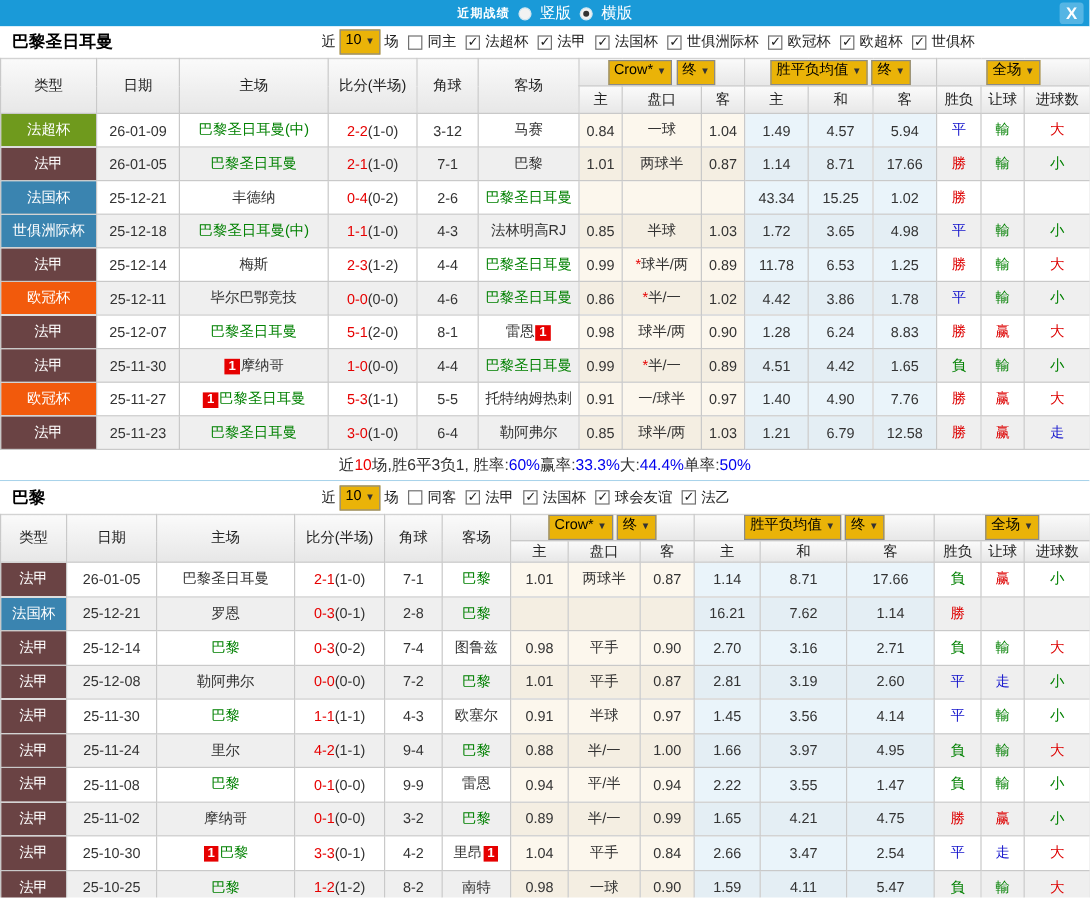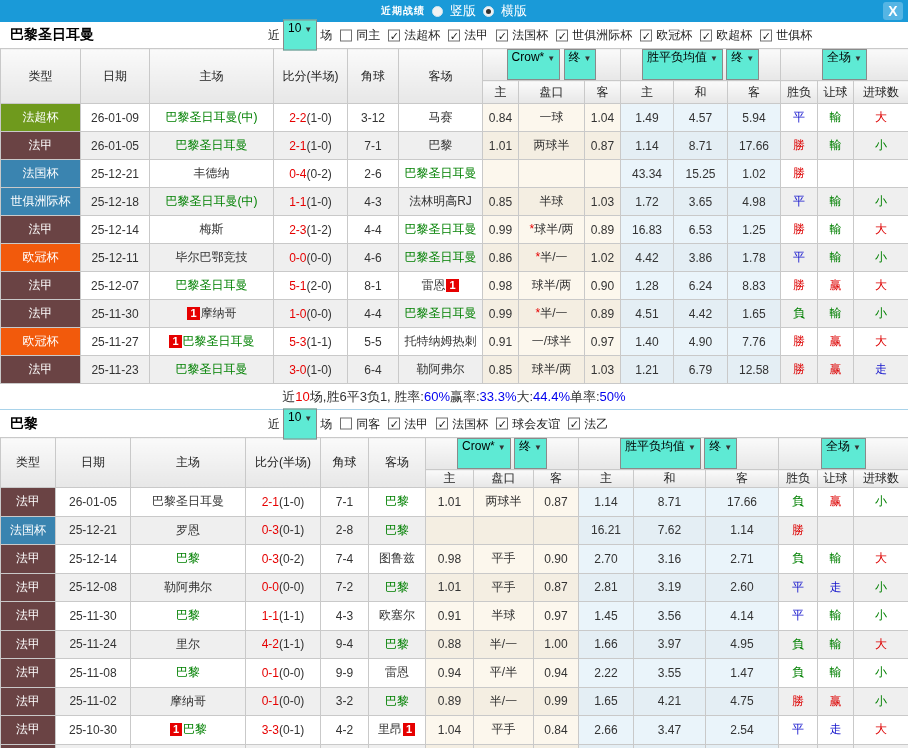--- a/index.html
+++ b/index.html
@@ -13,21 +13,21 @@
   .radio.checked::after { content:""; position:absolute; left:2px; top:2px; width:5px; height:5px; border-radius:50%; background:#333; }
   .radio-label { color:#fff; font-size:13px; }
   .close-btn { position:absolute; right:5px; top:2px; width:20px; height:18px; background:#55b5e4; border-radius:3px; color:#fff; font-weight:bold; text-align:center; line-height:18px; font-size:14px; cursor:pointer; }
 
   
   .filter-row { height:26px; position:relative; background:#fff; }
   .filter-row.tall { height:27px; }
   .filter-row .team { position:absolute; left:10px; top:50%; transform:translateY(-50%); font-weight:bold; font-size:14px; color:#000; }
   .filter-controls { position:absolute; left:265px; top:50%; transform:translateY(-50%); display:flex; align-items:center; white-space:nowrap; }
   .filter-controls .lbl { margin:0 3px; color:#222; }
-  .sel { display:inline-block; background:#5eead4; border:1px solid #8a8a8a; padding:0 4px; height:31px; line-height:15px; font-size:12px; color:#000; cursor:pointer; }
+  .sel { display:inline-block; background:#eab308; border:1px solid #8a8a8a; padding:0 4px; height:21px; line-height:15px; font-size:12px; color:#000; cursor:pointer; }
   .sel .arrow { font-size:8px; color:#333; margin-left:3px; }
   .cb { display:inline-block; width:12px; height:12px; border:1px solid #707070; background:#fff; font-size:11px; line-height:11px; text-align:center; color:#1b1b1b; vertical-align:-2px; margin:0 1px 0 5px; cursor:pointer; }
 
   
   table { border-collapse:collapse; table-layout:fixed; width:908px; }
   th, td { border:1px solid #c9c9c9; text-align:center; vertical-align:middle; overflow:hidden; white-space:nowrap; font-size:12px; }
   thead th { background:linear-gradient(#fafafa,#e7e7e7); font-weight:normal; color:#222; }
   .t1 thead tr { height:23px; }
   .t2 thead tr { height:18px; }
   .t1 tbody tr { height:28px; }
@@ -209,21 +209,21 @@
         <tr>
           <td class="type" style="background: rgb(106, 67, 68);">法甲</td>
           <td>25-12-14</td>
           <td><span>梅斯</span></td>
           <td><span class="score">2-3</span><span class="half">(1-2)</span></td>
           <td>4-4</td>
           <td><span class="green">巴黎圣日耳曼</span></td>
           <td class="cream">0.99</td>
           <td class="cream"><span class="star">*</span>球半/两</td>
           <td class="cream">0.89</td>
-          <td class="lblue">16.83</td>
+          <td class="lblue">11.78</td>
           <td class="lblue">6.53</td>
           <td class="lblue">1.25</td>
           <td class="mark" style="color: rgb(221, 0, 0);">勝</td>
           <td class="mark" style="color: rgb(0, 128, 0);">輸</td>
           <td class="mark" style="color: rgb(221, 0, 0);">大</td>
         </tr>
         <tr class="alt">
           <td class="type" style="background: rgb(242, 90, 12);">欧冠杯</td>
           <td>25-12-11</td>
           <td><span>毕尔巴鄂竞技</span></td>

